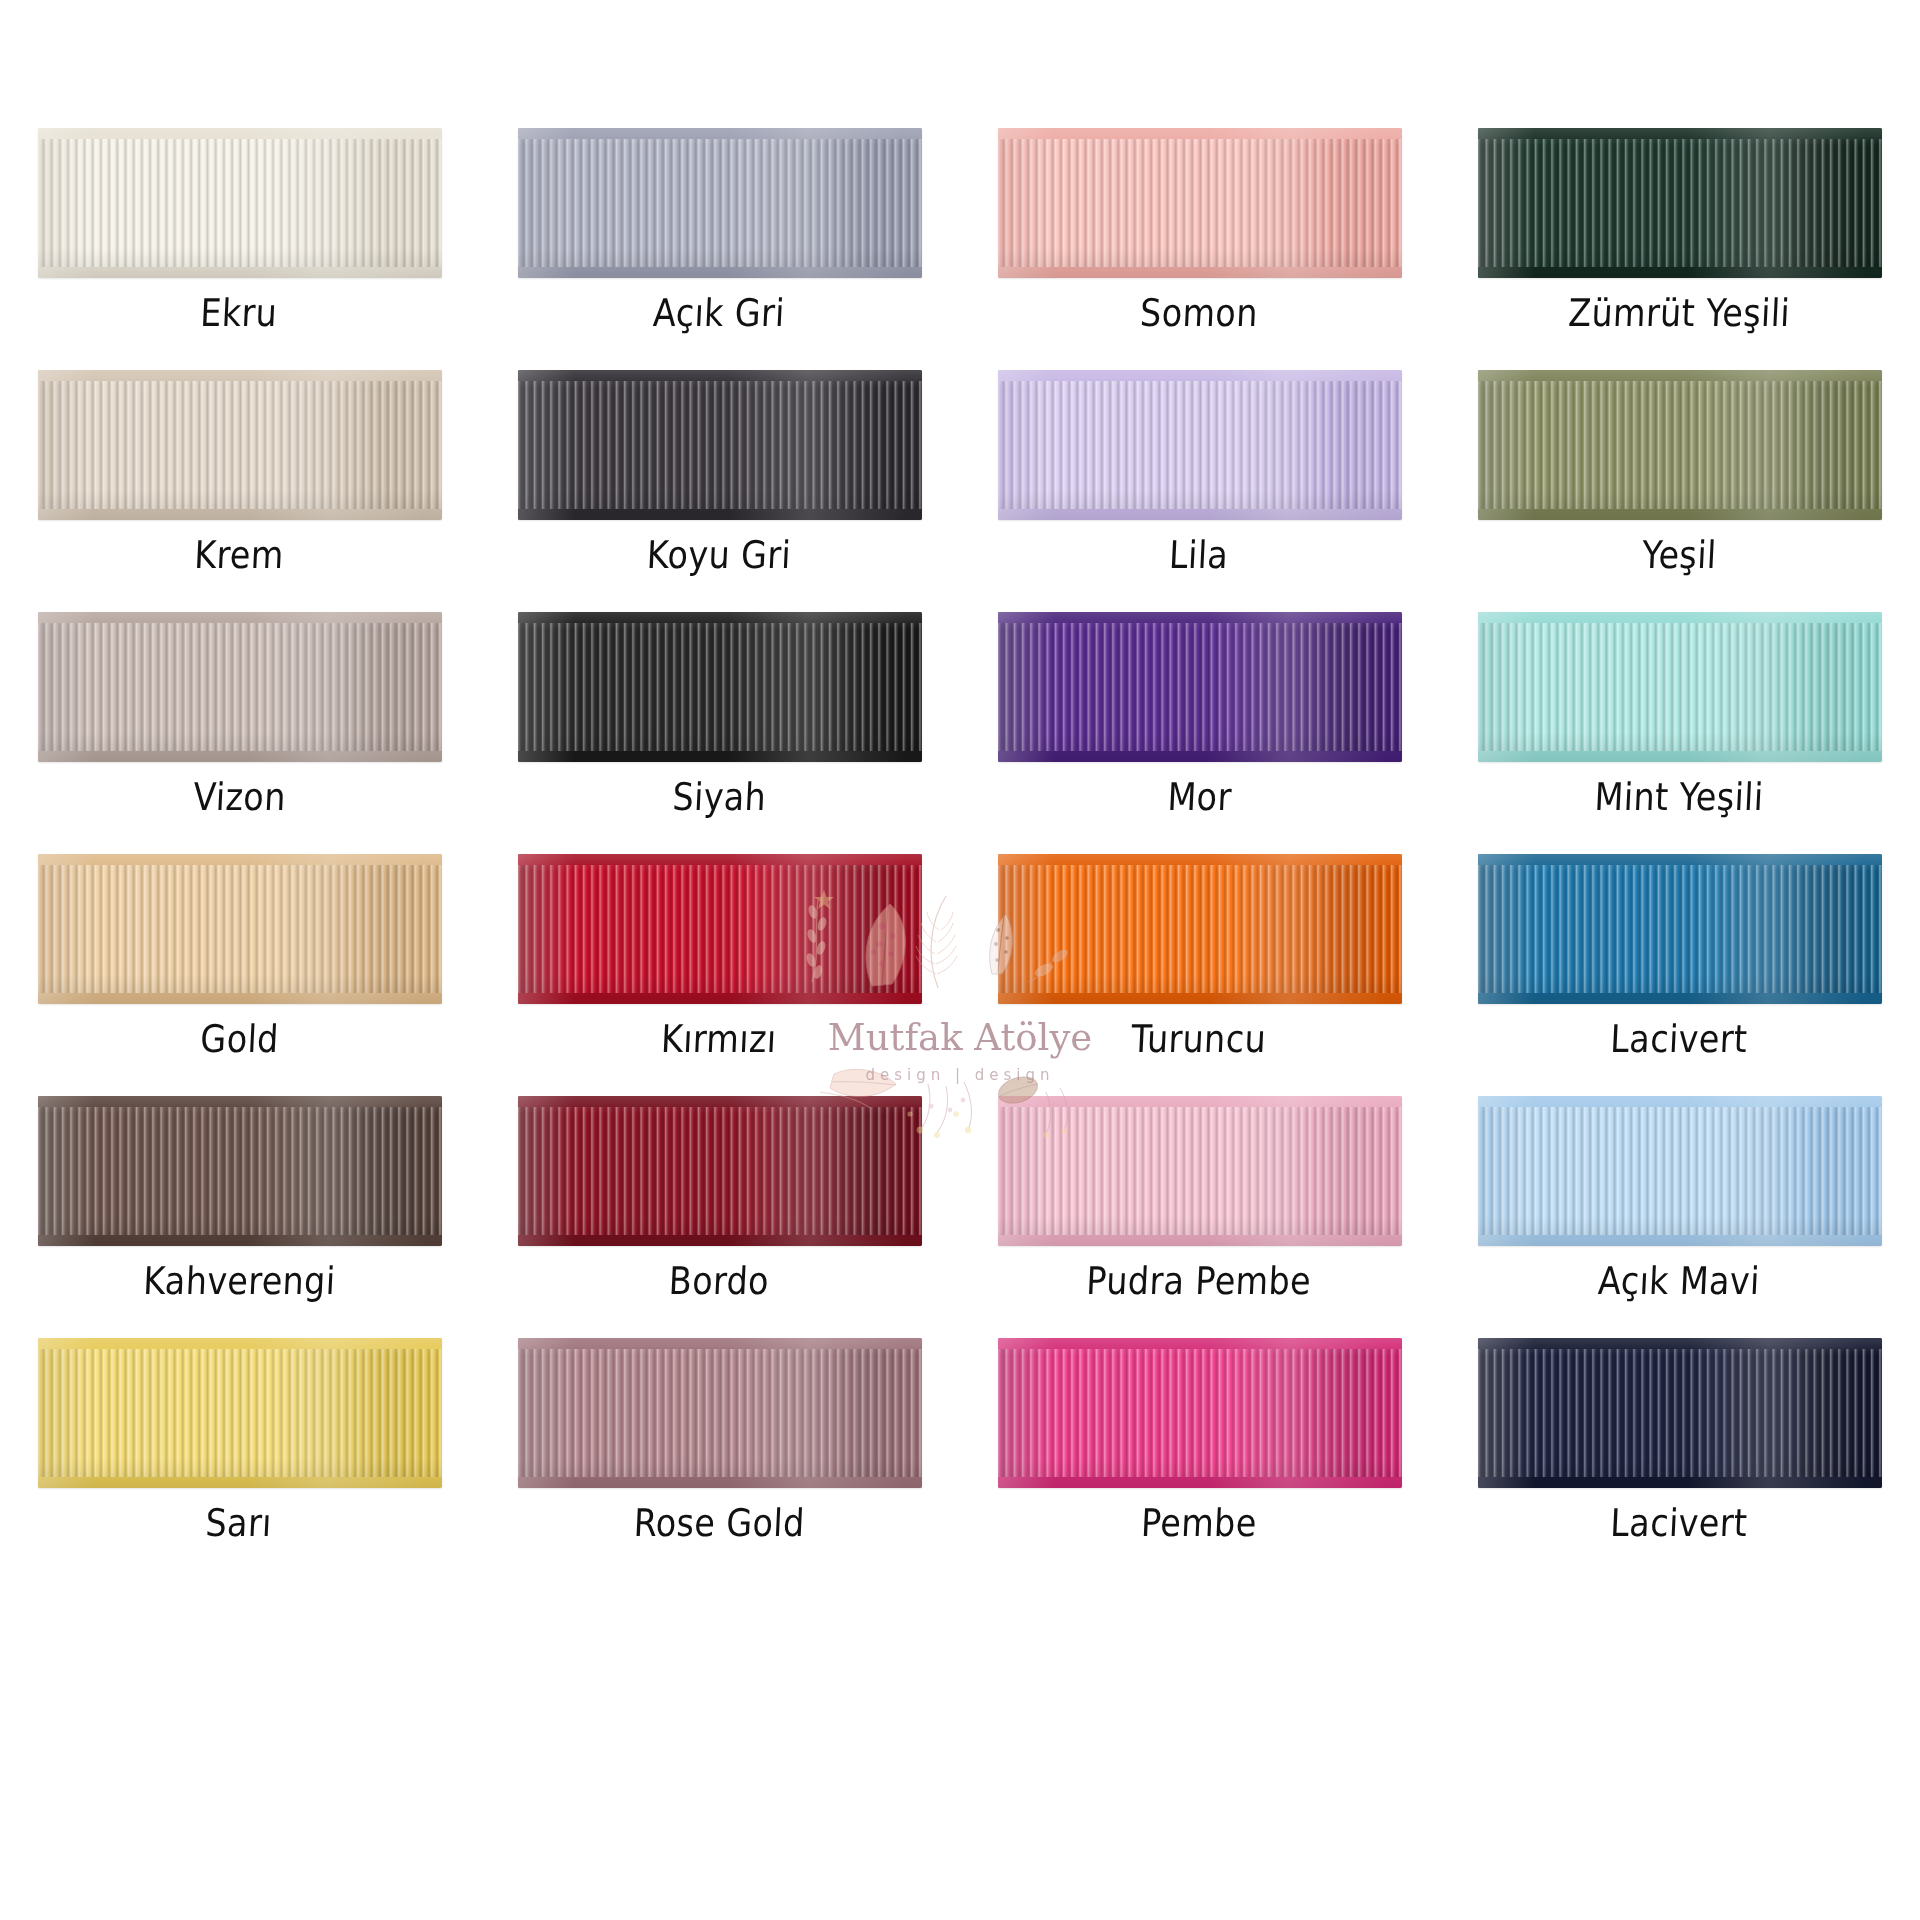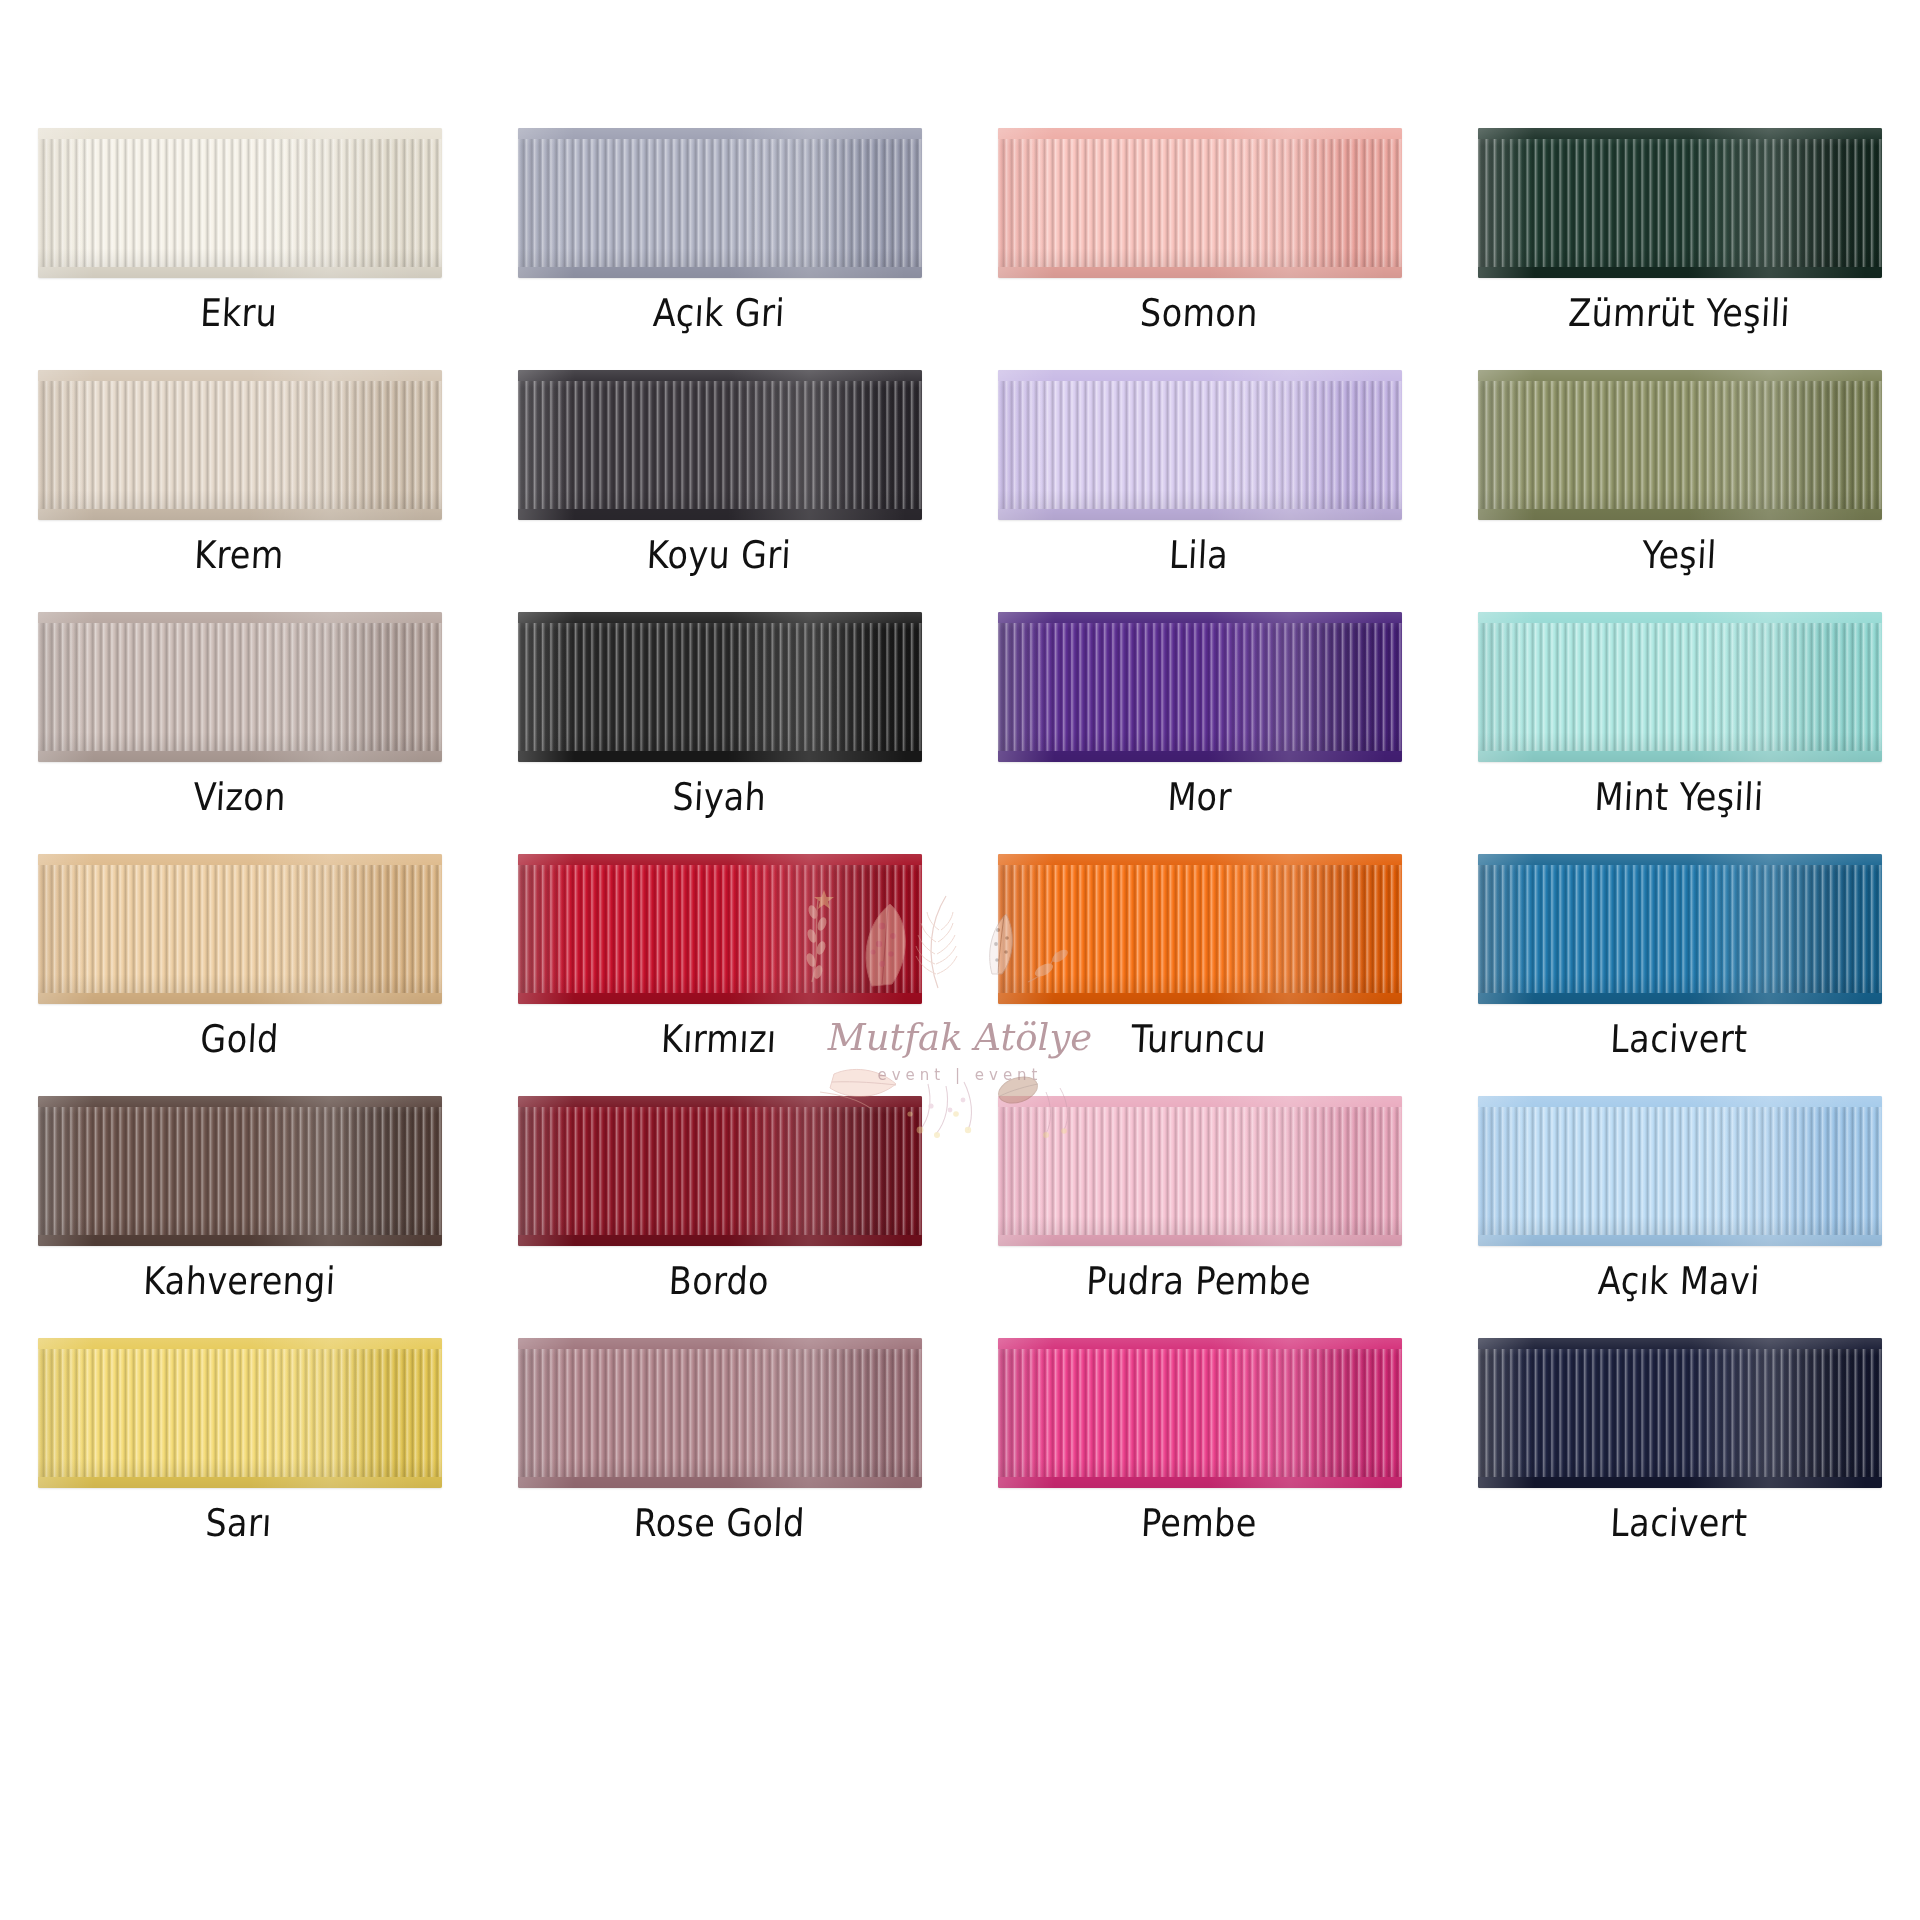--- a/index.html
+++ b/index.html
@@ -123,21 +123,20 @@
     height: 300px;
     pointer-events: none;
     opacity: 0.85;
   }
   #watermark .wm-brand {
     position: absolute;
     left: 0; right: 0;
     top: 138px;
     text-align: center;
     font-family: "DejaVu Serif", serif;
-    font-style: italic;
     font-size: 37px;
     color: #8d5b66;
     opacity: 0.72;
     white-space: nowrap;
   }
   #watermark .wm-sub {
     position: absolute;
     left: 0; right: 0;
     top: 188px;
     text-align: center;
@@ -481,16 +480,16 @@
         </g>
         <g fill="#efd98f" stroke="none" opacity="0.85">
           <circle cx="286" cy="257" r="3"></circle>
             <circle cx="304" cy="253" r="2.8"></circle>
         </g>
 
         <path d="M64 12 L66.5 19 L74 19 L68 23.5 L70 31 L64 26.5 L58 31 L60 23.5 L54 19 L61.5 19 Z" fill="#efd98f" stroke="none" opacity="0.9"></path>
       </g>
     </svg>
     <div class="wm-brand">Mutfak Atölye</div>
-    <div class="wm-sub">event | event</div>
+    <div class="wm-sub">design | design</div>
   </div>
 
 </div>
 
 </body></html>

